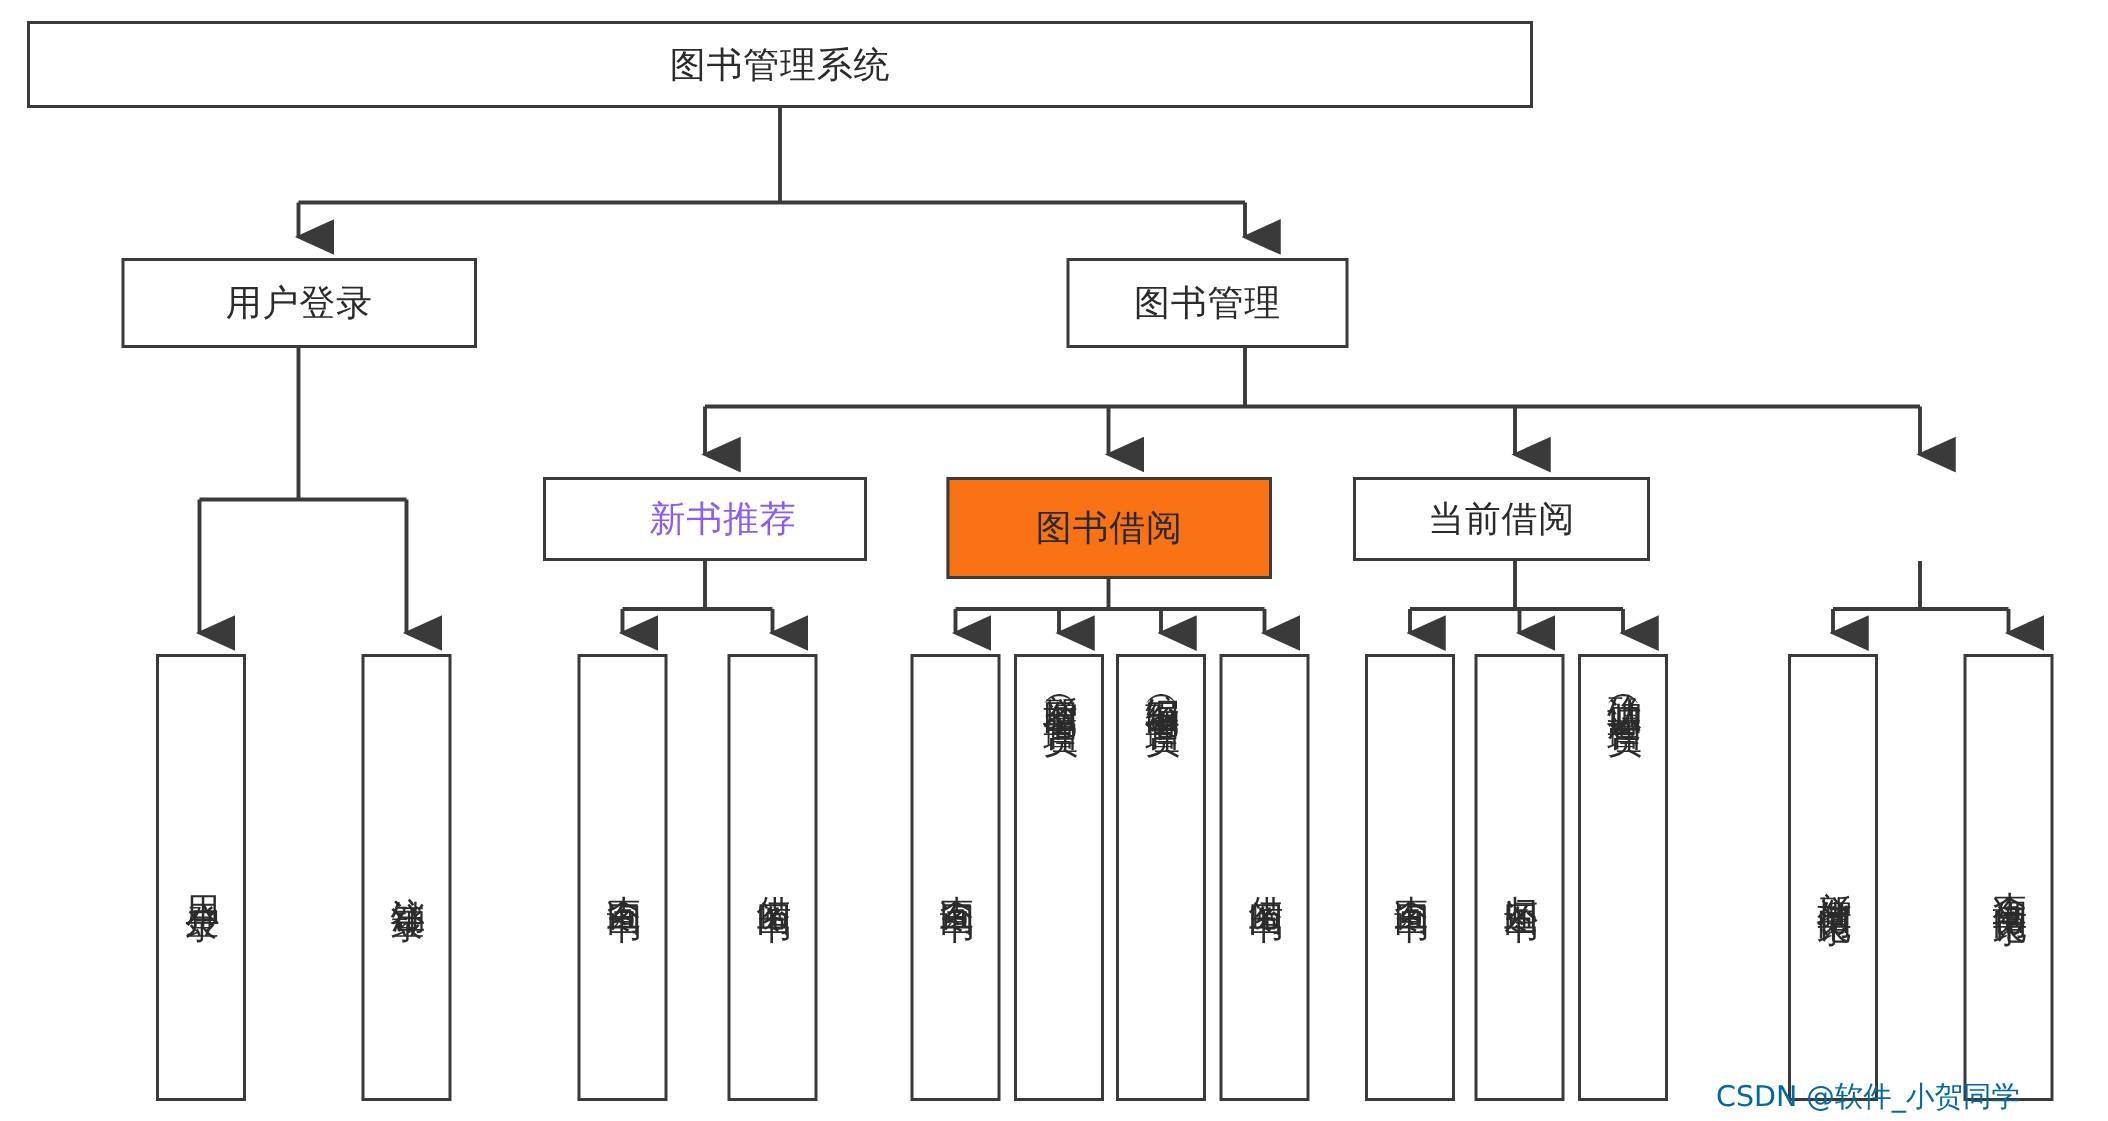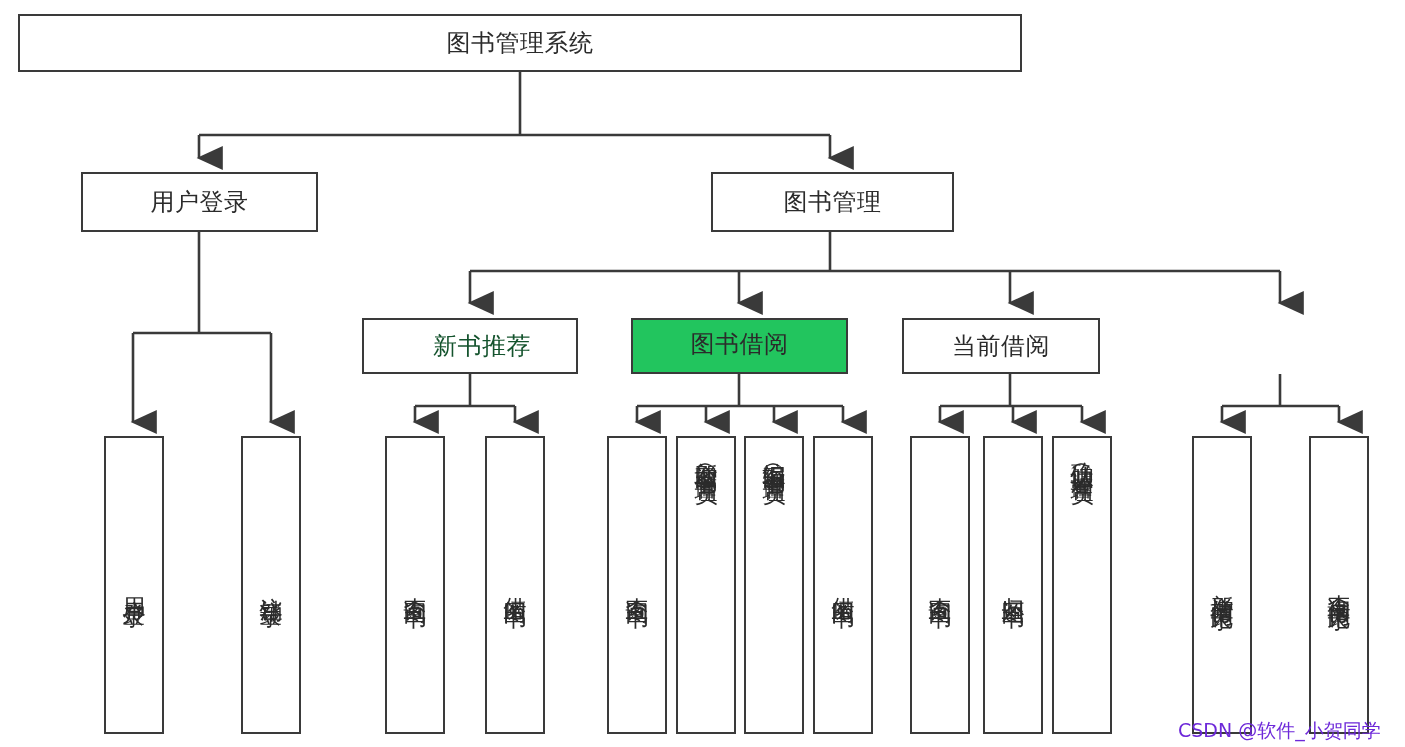--- a/index.html
+++ b/index.html
@@ -127,28 +127,28 @@
     </g>
   </svg>
 
   <div class="node" style="left: 18px; top: 14px; width: 1004px; height: 58px; border-color: rgb(58, 58, 58); background: rgb(255, 255, 255);">
     <span class="node-label" style="color: rgb(43, 43, 43);">图书管理系统</span>
   </div>
 
   <div class="node" style="left: 81px; top: 172px; width: 237px; height: 60px; border-color: rgb(58, 58, 58); background: rgb(255, 255, 255);">
     <span class="node-label" style="color: rgb(43, 43, 43);">用户登录</span>
   </div>
-  <div class="node" style="left: 711px; top: 172px; width: 243px; height: 60px; border-color: rgb(58, 58, 58); background: rgb(255, 255, 255);">
+  <div class="node" style="left: 711px; top: 172px; width: 188px; height: 60px; border-color: rgb(58, 58, 58); background: rgb(255, 255, 255);">
     <span class="node-label" style="color: rgb(43, 43, 43);">图书管理</span>
   </div>
 
   <div class="node" style="left: 362px; top: 318px; width: 216px; height: 56px; border-color: rgb(58, 58, 58); background: rgb(255, 255, 255);">
-    <span class="node-label" style="color: #14532d; margin-left: 24px;">新书推荐</span>
+    <span class="node-label" style="color: #8b5cf6; margin-left: 24px;">新书推荐</span>
   </div>
-  <div class="node" style="left: 631px; top: 318px; width: 217px; height: 56px; border-color: rgb(58, 58, 58); background: #22c55e; font-family: Liberation Mono, monospace;">
+  <div class="node" style="left: 631px; top: 318px; width: 217px; height: 68px; border-color: rgb(58, 58, 58); background: #f97316;">
     <span class="node-label" style="color: rgb(43, 43, 43);">图书借阅</span>
   </div>
   <div class="node" style="left: 902px; top: 318px; width: 198px; height: 56px; border-color: rgb(58, 58, 58); background: rgb(255, 255, 255);">
     <span class="node-label" style="color: rgb(43, 43, 43);">当前借阅</span>
   </div>
 
   <div class="node leaf centered" style="left: 104px; top: 436px; width: 60px; height: 298px; border-color: rgb(58, 58, 58); background: rgb(255, 255, 255);">
     <span class="node-label" style="color: rgb(43, 43, 43);">用户登录</span>
   </div>
   <div class="node leaf centered" style="left: 241px; top: 436px; width: 60px; height: 298px; border-color: rgb(58, 58, 58); background: rgb(255, 255, 255);">
@@ -181,15 +181,15 @@
   <div class="node leaf" style="left: 1052px; top: 436px; width: 60px; height: 298px; border-color: rgb(58, 58, 58); background: rgb(255, 255, 255);">
     <span class="node-label" style="color: rgb(43, 43, 43);">确认归还（管理员）</span>
   </div>
   <div class="node leaf centered" style="left: 1192px; top: 436px; width: 60px; height: 298px; border-color: rgb(58, 58, 58); background: rgb(255, 255, 255);">
     <span class="node-label" style="color: rgb(43, 43, 43);">新增借阅记录</span>
   </div>
   <div class="node leaf centered" style="left: 1309px; top: 436px; width: 60px; height: 298px; border-color: rgb(58, 58, 58); background: rgb(255, 255, 255);">
     <span class="node-label" style="color: rgb(43, 43, 43);">查询借阅记录</span>
   </div>
 
-  <div class="watermark" style="left: 1178px; top: 718px; color: #6d28d9;">CSDN @软件_小贺同学</div>
+  <div class="watermark" style="left: 1144px; top: 718px; color: #0369a1;">CSDN @软件_小贺同学</div>
 
 </div>
 
 </body></html>

